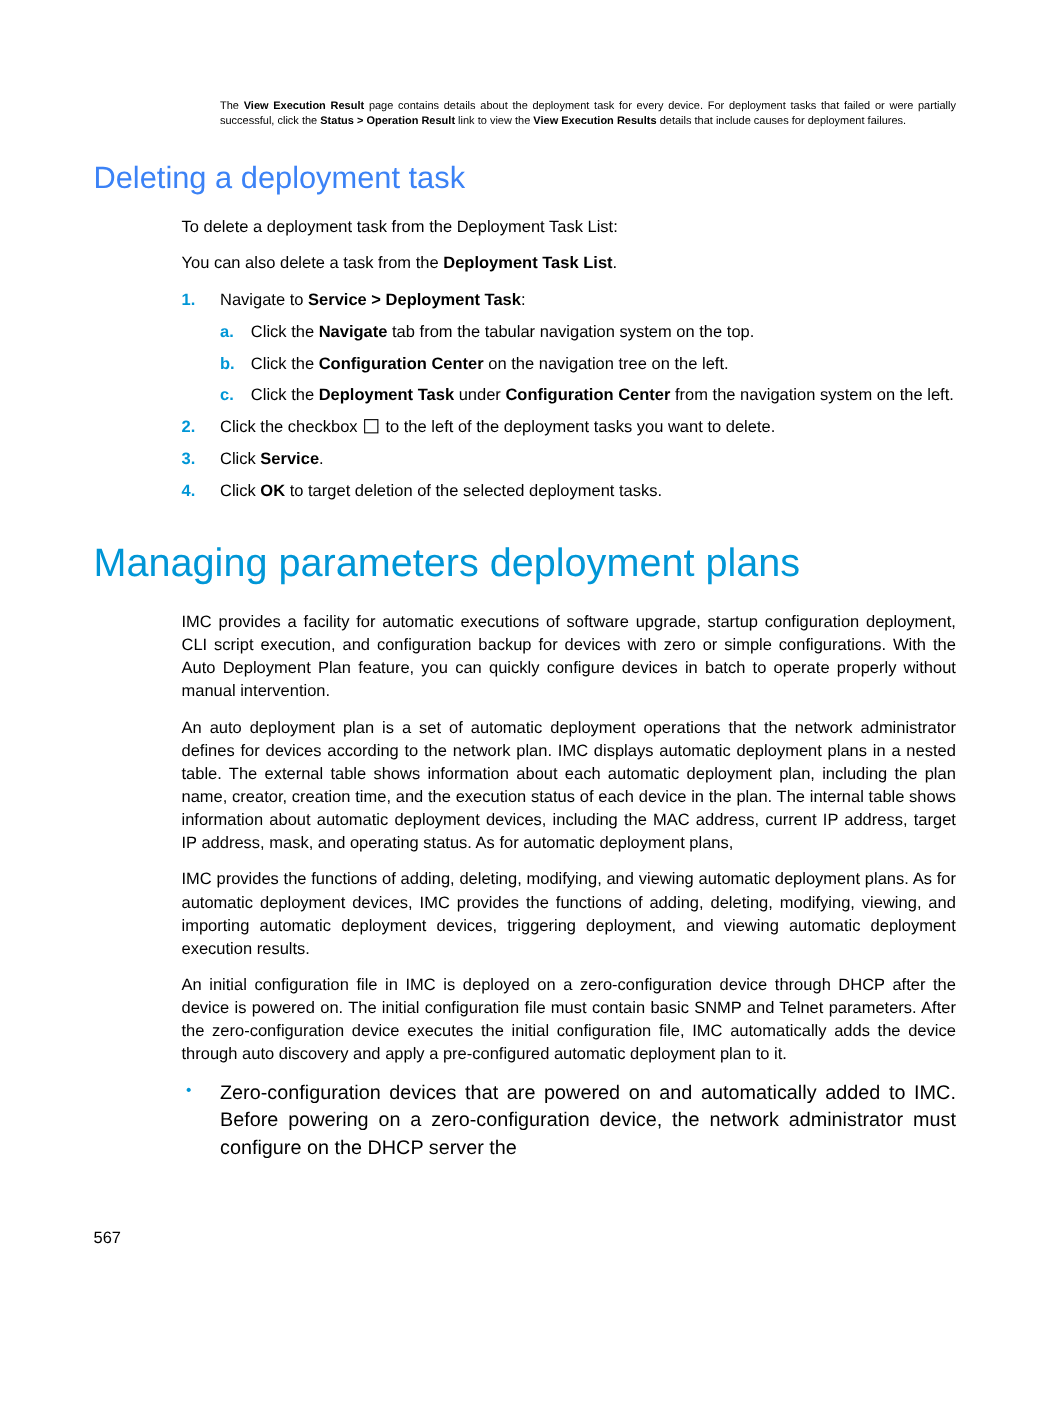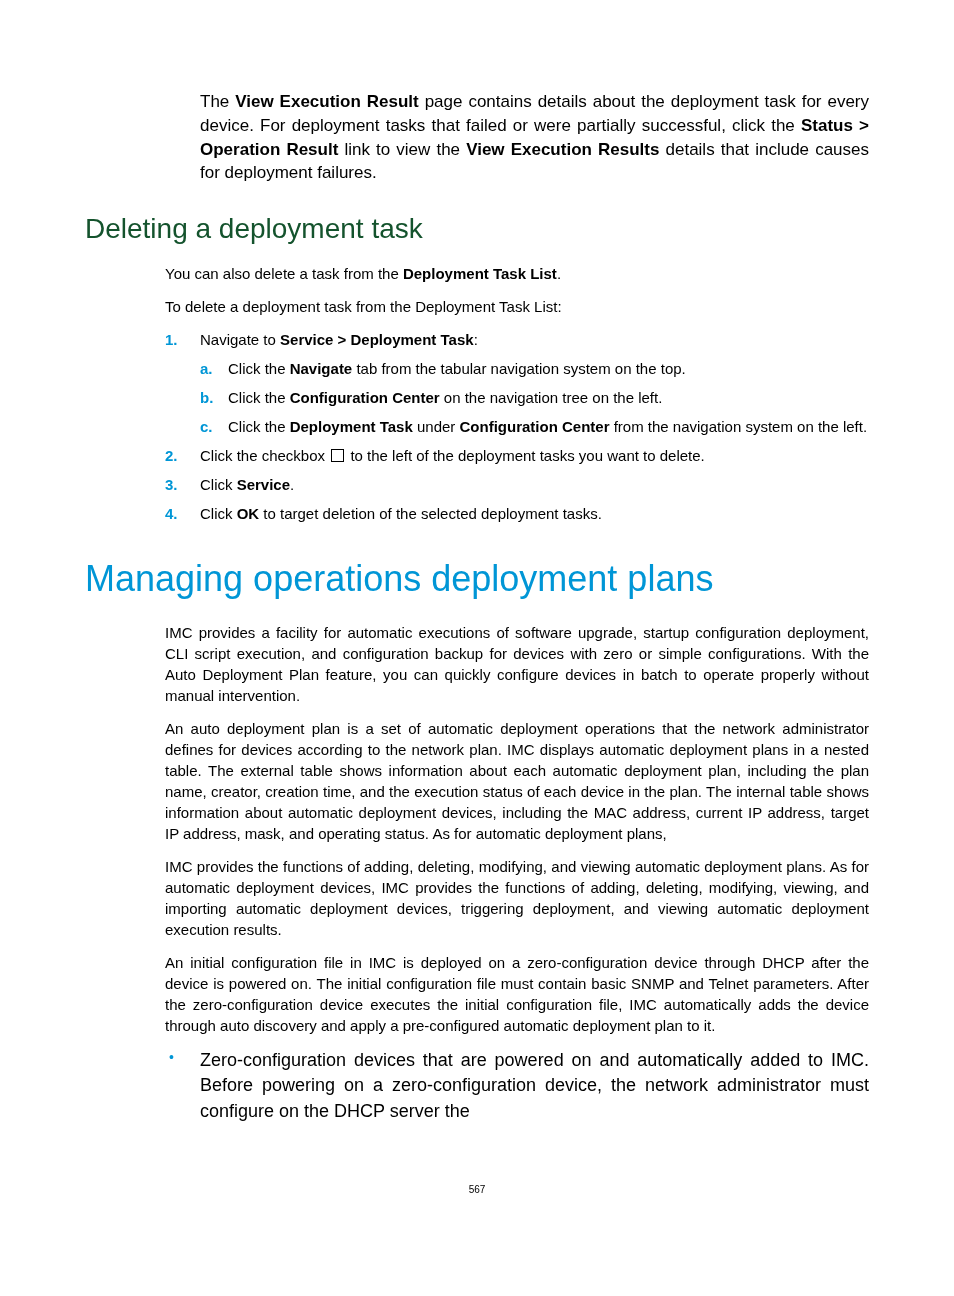--- a/index.html
+++ b/index.html
@@ -10,29 +10,29 @@
     color: #000;
     width: 954px;
   }
   .page {
     padding: 90px 85px 40px 85px;
     box-sizing: border-box;
     width: 954px;
   }
   .intro-block {
     margin-left: 115px;
-    font-size: 17px;
+    font-size: 10px;
     line-height: 1.4;
     margin-bottom: 28px;
   }
   .h2 {
     font-family: Arial, Helvetica, sans-serif;
     font-weight: 300;
     font-size: 28px;
-    color: #14532d;
+    color: #3b82f6;
     margin: 10px 0 18px 0;
   }
   .h1 {
     font-family: Arial, Helvetica, sans-serif;
     font-weight: 300;
     font-size: 36px;
     color: #0096d6;
     margin: 34px 0 22px 0;
   }
   .body-text {
@@ -108,41 +108,41 @@
   .checkbox-glyph {
     display: inline-block;
     width: 11px;
     height: 11px;
     border: 1px solid #000;
     vertical-align: -1px;
     margin: 0 2px;
   }
   .bold { font-weight: bold; }
   .pagenum {
-    text-align: center;
-    font-size: 10px;
+    text-align: left;
+    font-size: 15px;
     margin-top: 60px;
   }
 </style>
 </head>
 <body>
 
 <div class="page">
 
   <div class="intro-block just">
     <span>The </span><span class="bold">View Execution Result</span><span> page contains details about the deployment task for every device. For deployment tasks that failed or were partially successful, click the </span><span class="bold">Status &gt; Operation Result</span><span> link to view the </span><span class="bold">View Execution Results</span><span> details that include causes for deployment failures.</span>
   </div>
 
   <div class="h2">Deleting a deployment task</div>
 
+  <div class="body-text">To delete a deployment task from the Deployment Task List:</div>
+
   <div class="body-text">
     <span>You can also delete a task from the </span><span class="bold">Deployment Task List</span><span>.</span>
   </div>
-
-  <div class="body-text">To delete a deployment task from the Deployment Task List:</div>
 
   <ol class="num">
     <li>
       <span class="marker">1.</span>
       <span>Navigate to </span><span class="bold">Service &gt; Deployment Task</span><span>:</span>
       <ol class="alpha">
         <li>
           <span class="amarker">a.</span>
           <span>Click the </span><span class="bold">Navigate</span><span> tab from the tabular navigation system on the top.</span>
         </li>
@@ -166,21 +166,21 @@
       <span class="marker">3.</span>
       <span>Click </span><span class="bold">Service</span><span>.</span>
     </li>
 
     <li>
       <span class="marker">4.</span>
       <span>Click </span><span class="bold">OK</span><span> to target deletion of the selected deployment tasks.</span>
     </li>
   </ol>
 
-  <div class="h1">Managing operations deployment plans</div>
+  <div class="h1">Managing parameters deployment plans</div>
 
   <div class="body-text just">IMC provides a facility for automatic executions of software upgrade, startup configuration deployment, CLI script execution, and configuration backup for devices with zero or simple configurations. With the Auto Deployment Plan feature, you can quickly configure devices in batch to operate properly without manual intervention.</div>
   <div class="body-text just">An auto deployment plan is a set of automatic deployment operations that the network administrator defines for devices according to the network plan. IMC displays automatic deployment plans in a nested table. The external table shows information about each automatic deployment plan, including the plan name, creator, creation time, and the execution status of each device in the plan. The internal table shows information about automatic deployment devices, including the MAC address, current IP address, target IP address, mask, and operating status. As for automatic deployment plans,</div>
   <div class="body-text just">IMC provides the functions of adding, deleting, modifying, and viewing automatic deployment plans. As for automatic deployment devices, IMC provides the functions of adding, deleting, modifying, viewing, and importing automatic deployment devices, triggering deployment, and viewing automatic deployment execution results.</div>
   <div class="body-text just">An initial configuration file in IMC is deployed on a zero-configuration device through DHCP after the device is powered on. The initial configuration file must contain basic SNMP and Telnet parameters. After the zero-configuration device executes the initial configuration file, IMC automatically adds the device through auto discovery and apply a pre-configured automatic deployment plan to it.</div>
 
   <ul class="bullets">
     <li>Zero-configuration devices that are powered on and automatically added to IMC. Before powering on a zero-configuration device, the network administrator must configure on the DHCP server the</li>
   </ul>
 

